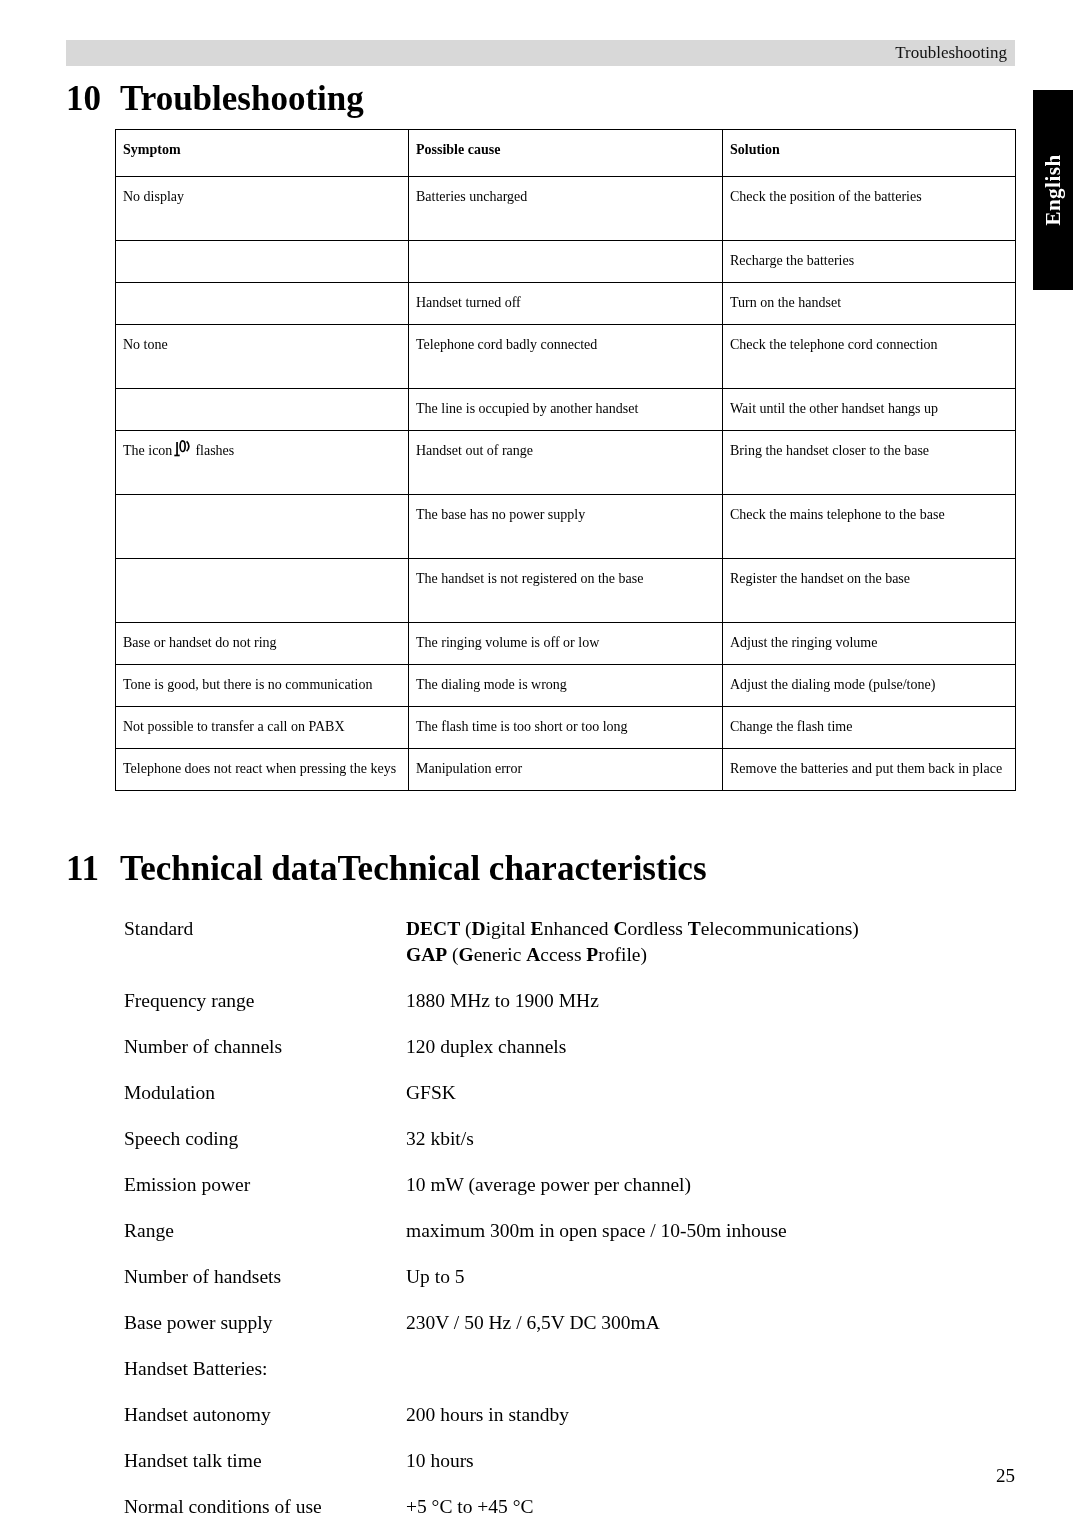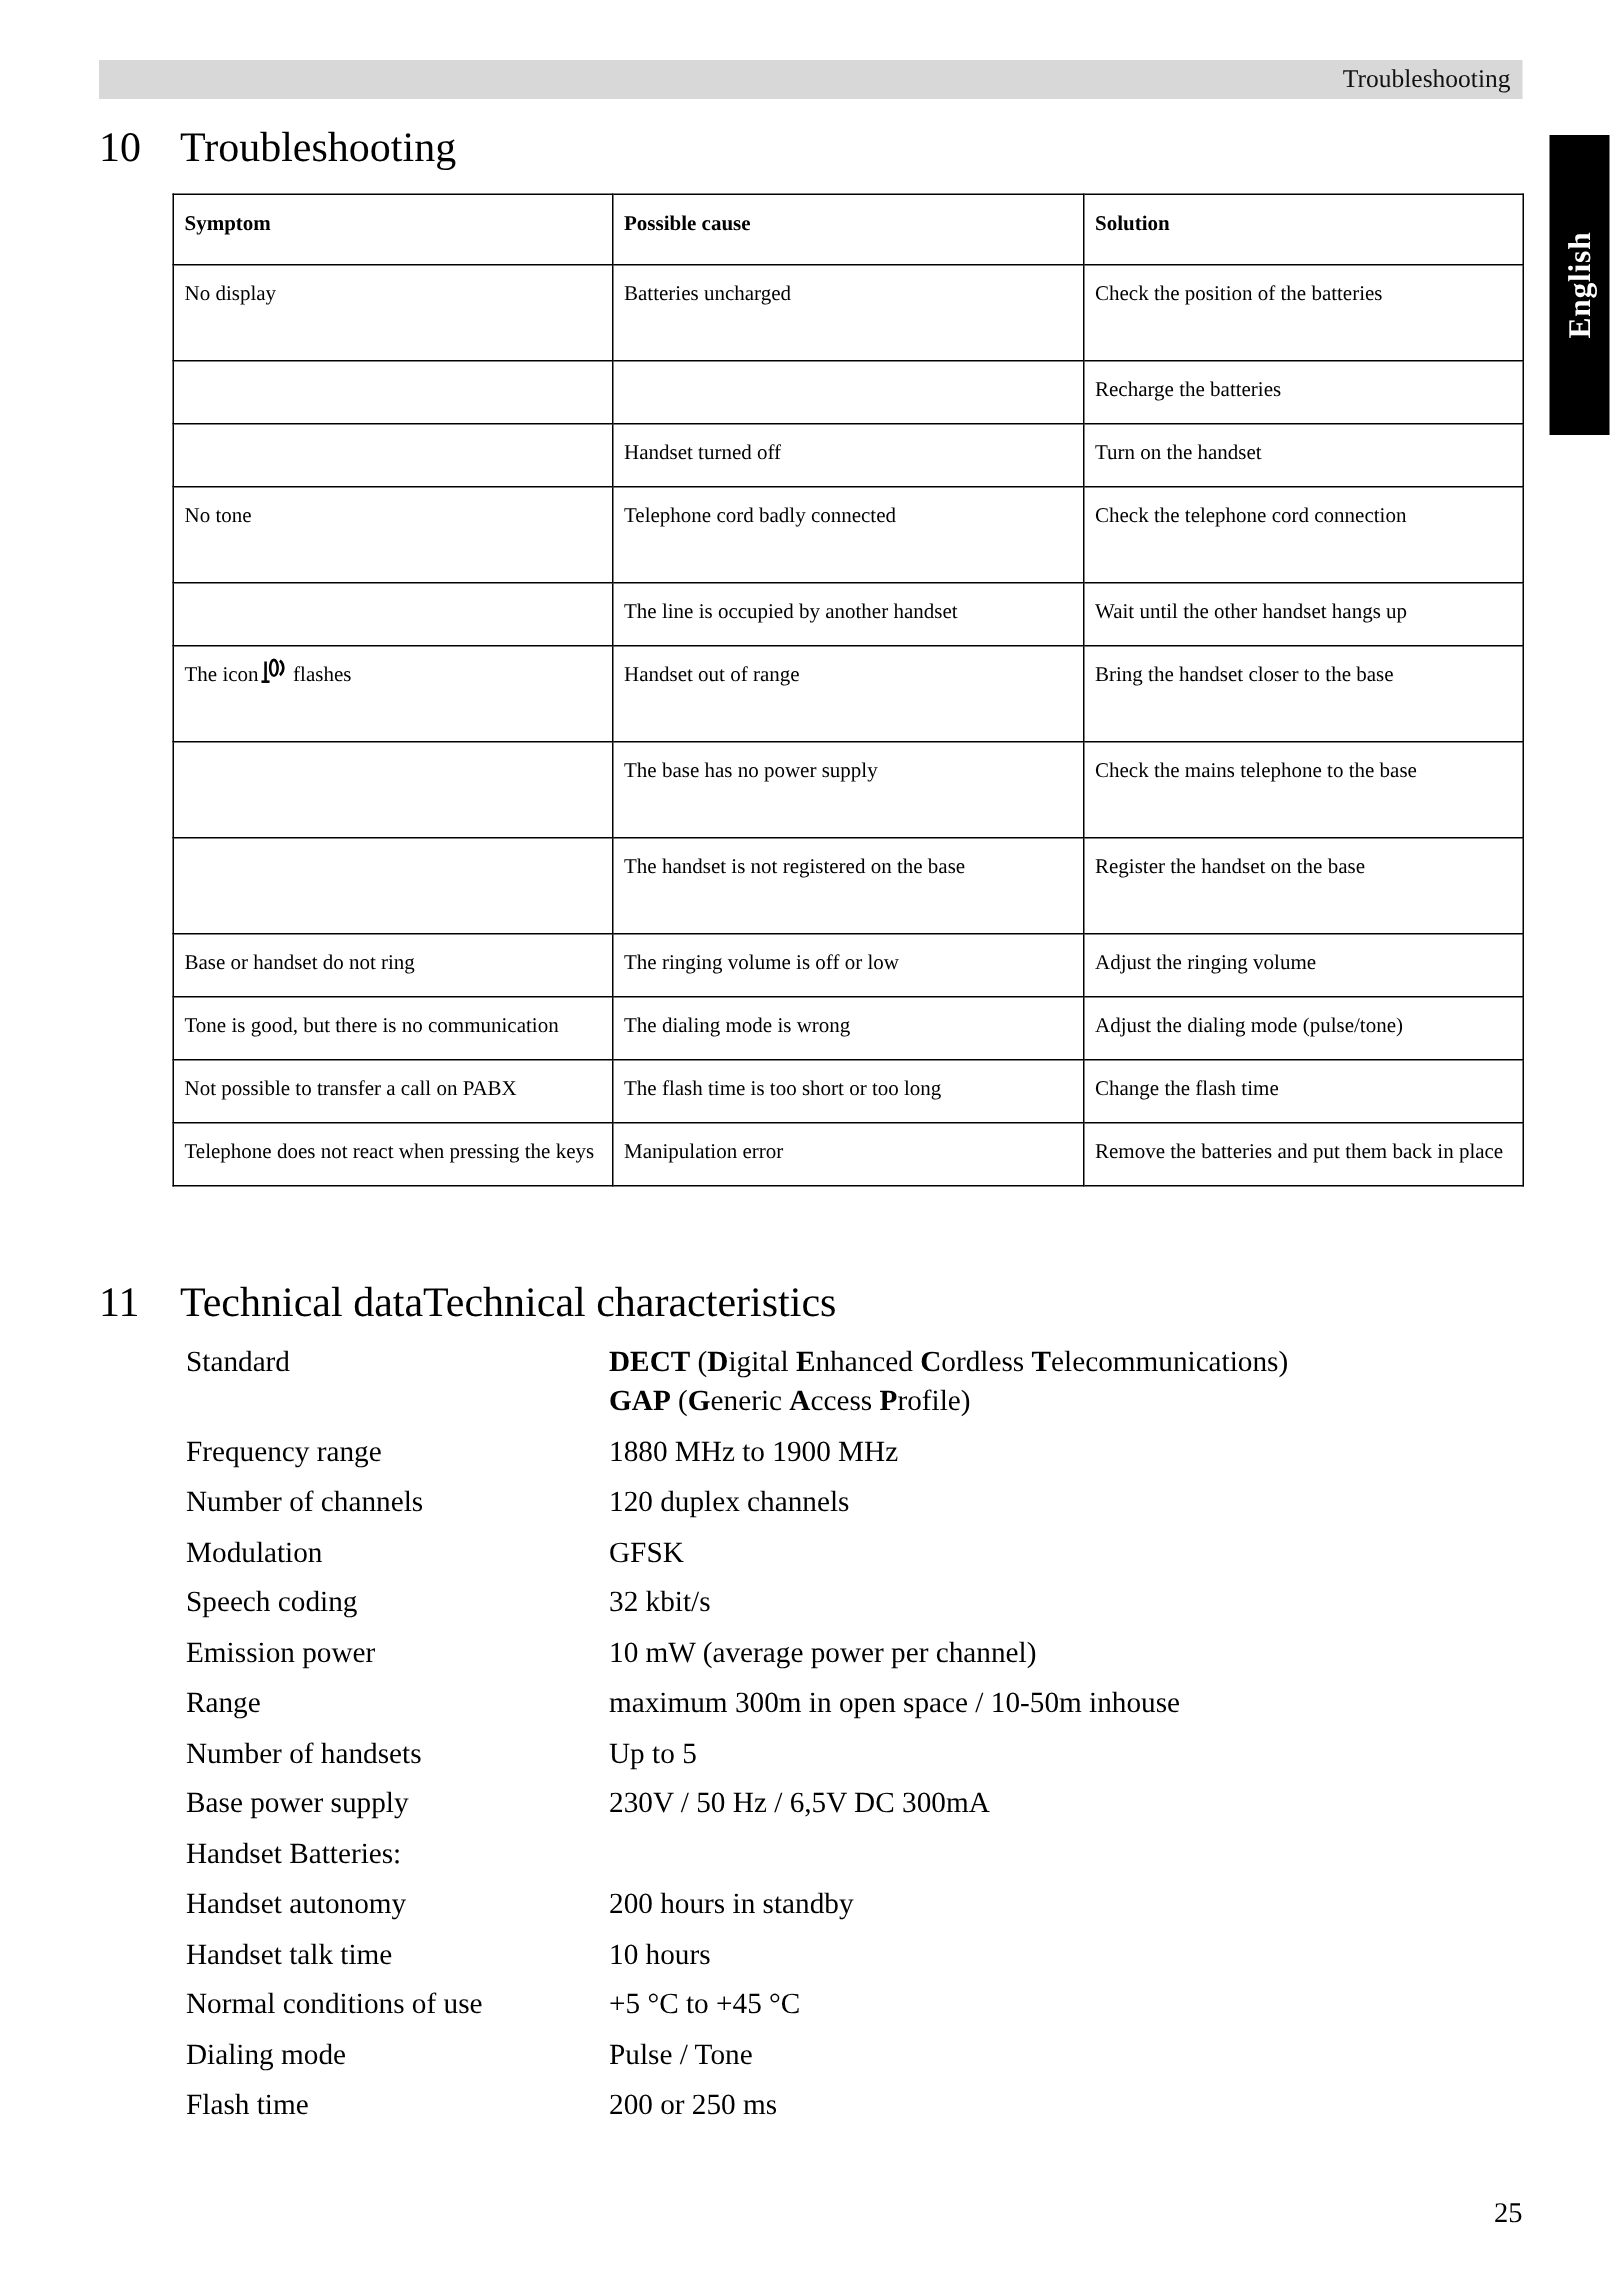--- a/index.html
+++ b/index.html
@@ -59,22 +59,22 @@
     letter-spacing: 0.5px;
     display: flex;
     align-items: center;
     justify-content: center;
   }
 
   
   .section-heading {
     position: absolute;
     left: 66px;
-    font-weight: normal;
-    font-size: 28px;
+    font-weight: bold;
+    font-size: 35px;
     line-height: 34px;
     white-space: nowrap;
   }
   .section-heading .num {
     display: inline-block;
     width: 54px;
   }
   #heading-troubleshooting { top: 82px; }
   #heading-technical { top: 852px; }
 
@@ -118,20 +118,21 @@
   .spec-list {
     position: absolute;
     left: 124px;
     top: 896px;
     width: 900px;
   }
   .spec-row {
     display: flex;
     align-items: flex-start;
     margin-bottom: 7.5px;
+    margin-top: 20px;
   }
   .spec-label {
     width: 282px;
     flex: 0 0 282px;
     font-size: 19.5px;
     line-height: 26px;
   }
   .spec-value {
     flex: 1 1 auto;
     font-size: 19.5px;

